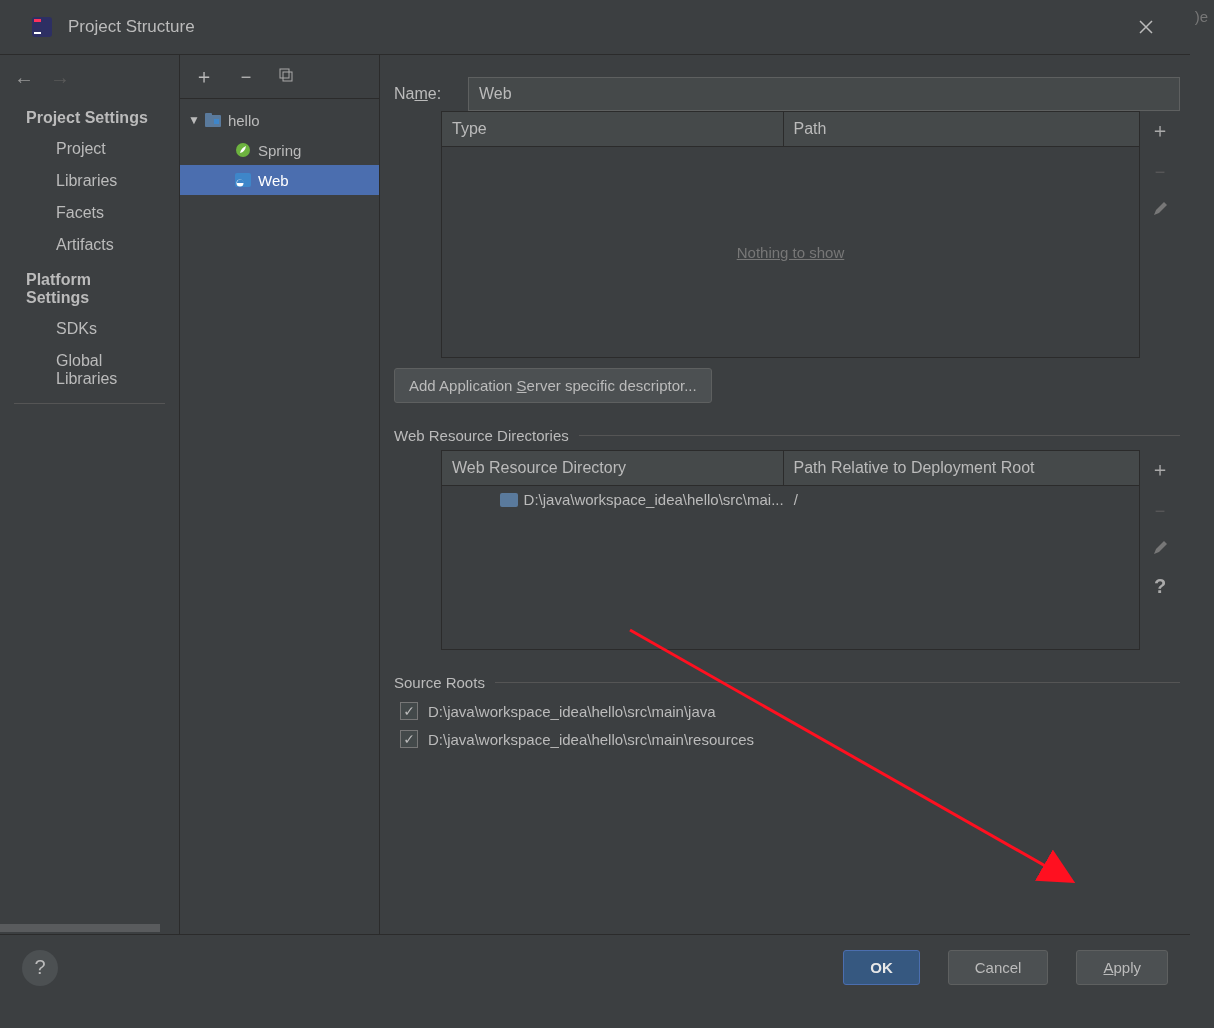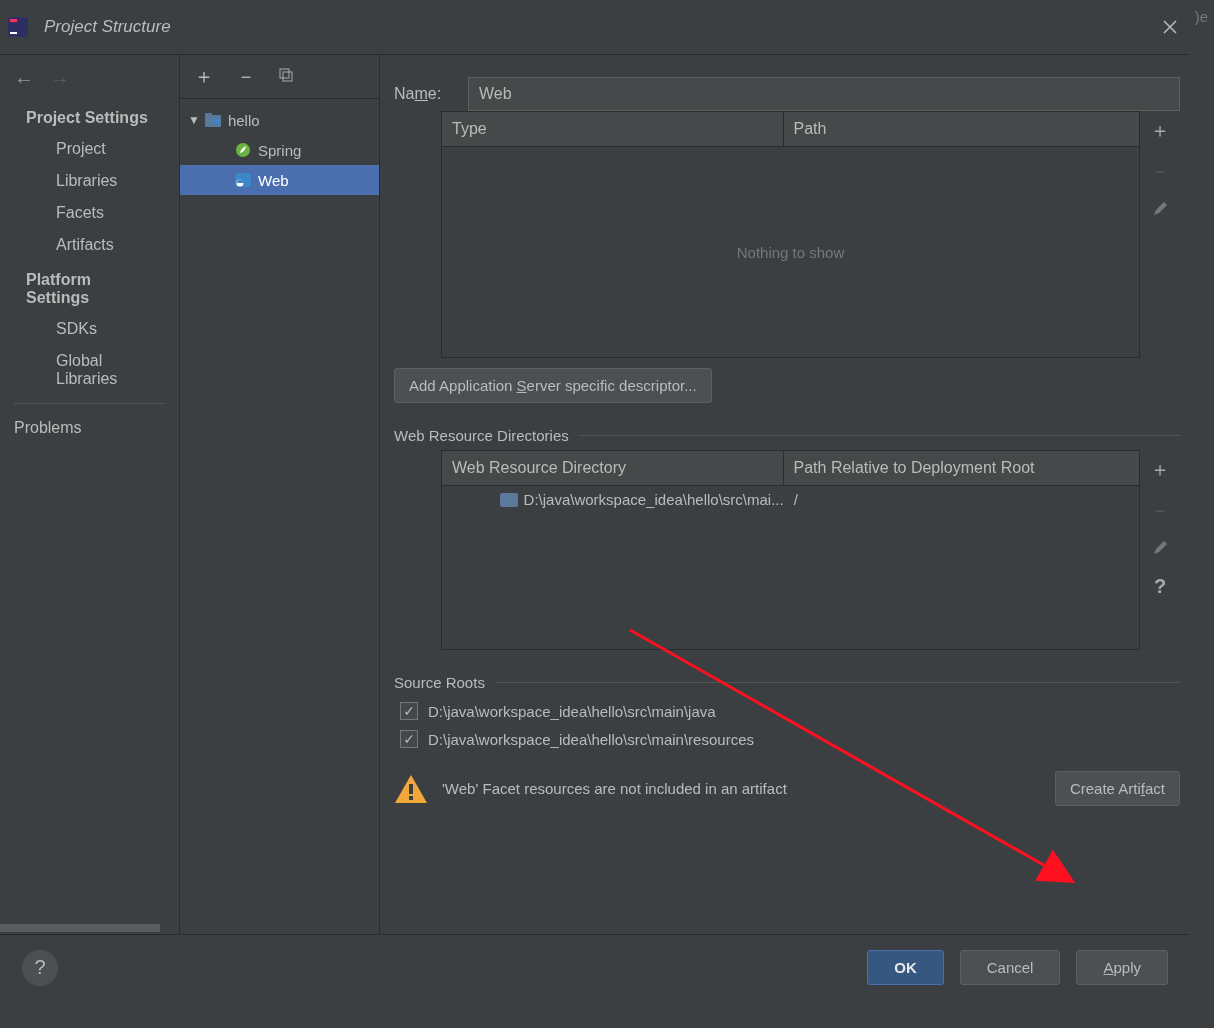--- a/index.html
+++ b/index.html
@@ -7,23 +7,22 @@
   width: 1214px; height: 1028px;
   background: #3c3f41;
   font-family: "Segoe UI", Arial, sans-serif;
   font-size: 15px;
   color: #bbbbbb;
   overflow: hidden;
   position: relative;
 }
 .window { width: 1190px; height: 1000px; display:flex; flex-direction:column; }
 .titlebar {
-  height: 54px; display:flex; align-items:center; padding: 0 6px;
+  height: 54px; display:flex; align-items:center; padding: 0 30px;
   background: #3c3f41;
-  font-style: italic;
 }
 .app-icon { width:24px; height:24px; margin-right:14px; display:flex; align-items:center; justify-content:center;}
 .title-text { font-size:17px; color:#bbbbbb; }
 .close-btn { margin-left:auto; width:28px; height:28px; display:flex; align-items:center; justify-content:center; cursor:pointer;}
 .body { flex:1; display:flex; border-top:1px solid #2b2b2b;}
 .sidebar-left {
   width: 180px; background:#3c3f41; border-right:1px solid #2b2b2b;
   display:flex; flex-direction:column;
 }
 .nav-arrows { height:44px; display:flex; align-items:center; padding-left:14px; gap:16px;}
@@ -51,39 +50,39 @@
 .name-label u{text-decoration:underline;}
 .name-input{flex:1;height:34px;background:#45494a;border:1px solid #5e6060;color:#bbbbbb;padding:0 10px;font-size:16px;}
 .section-title{color:#bbbbbb;font-size:15px;margin:24px 0 6px;display:flex;align-items:center;}
 .section-title .line{flex:1;height:1px;background:#555;margin-left:10px;}
 .table-wrap{display:flex;padding-left:47px;}
 .table{flex:1;border:1px solid #2b2b2b;background:#3c3f41;}
 .thead{display:flex;background:#45494a;border-bottom:1px solid #2b2b2b;}
 .th{padding:8px 10px;color:#bbbbbb;font-size:16px;}
 .th:first-child{width:49%;border-right:1px solid #2b2b2b;}
 .th:last-child{flex:1;}
-.tbody-empty{height:210px;display:flex;align-items:center;justify-content:center;color:#777;}
+.tbody-empty{height:210px;display:flex;align-items:center;justify-content:center;color:#777;text-decoration:underline;}
 .side-tools{width:40px;display:flex;flex-direction:column;align-items:center;gap:14px;padding-top:6px;}
 .side-tool{color:#aaa;cursor:pointer;font-size:20px;}
 .side-tool.disabled{color:#5a5a5a;}
 .btn{background:#4c5052;border:1px solid #5e6060;color:#bbbbbb;padding:8px 14px;font-size:15px;cursor:pointer;border-radius:3px;}
 .btn-primary{background:#365880;border-color:#4b6eaf;color:#e8e8e8;padding:8px 28px;font-weight:bold;}
 .data-row{display:flex;align-items:center;padding:5px 8px;}
 .data-cell{display:flex;align-items:center;overflow:hidden;white-space:nowrap;text-overflow:ellipsis;}
 .data-cell:first-child{width:49%;}
 .folder-icon{width:18px;height:14px;background:#5a7a9c;margin-right:6px;border-radius:2px;display:inline-block;}
 .web-row .data-cell:first-child{width:49%;justify-content:flex-end;}
 .checkbox{width:18px;height:18px;border:1px solid #777;background:#43494a;margin-right:10px;display:inline-flex;align-items:center;justify-content:center;cursor:pointer;}
 .check{color:#bbbbbb;font-size:14px;}
 .source-row{display:flex;align-items:center;padding:5px 0 5px 6px;color:#bbbbbb;}
 .warning-row{display:flex;align-items:center;margin-top:18px;gap:14px;}
 .warn-icon{width:34px;height:30px;}
 .footer{height:66px;border-top:1px solid #2b2b2b;display:flex;align-items:center;padding:0 22px;}
 .help-circle{width:36px;height:36px;border-radius:50%;background:#4c5052;display:flex;align-items:center;justify-content:center;color:#bbbbbb;font-size:20px;cursor:pointer;}
-.footer-buttons{margin-left:auto;display:flex;gap:16px;}
+.footer-buttons{margin-left:auto;display:flex;gap:28px;}
 .footer-buttons .btn{padding:8px 26px;}
 .arrow-annot{position:absolute;left:620px;top:620px;pointer-events:none;}
 .edge-text{position:absolute;right:6px;top:8px;color:#777;font-size:15px;}
 </style>
 </head>
 <body>
 
 <div class="edge-text">)e</div>
 
 <div class="window">
@@ -112,21 +111,20 @@
       </div>
       <div class="section-header">Project Settings</div>
       <div class="nav-item">Project</div>
       <div class="nav-item">Libraries</div>
       <div class="nav-item">Facets</div>
       <div class="nav-item">Artifacts</div>
       <div class="section-header">Platform Settings</div>
       <div class="nav-item">SDKs</div>
       <div class="nav-item">Global Libraries</div>
       <div class="nav-sep"></div>
-      <div class="nav-item" style="padding-left:14px">Problems</div>
       <div class="scrollbar-bottom"></div>
     </div>
 
     <div class="middle-panel">
       <div class="mid-toolbar">
         <span class="mid-tool">＋</span>
         <span class="mid-tool">－</span>
         <span class="mid-tool">
           <svg width="16" height="16" viewBox="0 0 16 16">
               <rect x="2" y="2" width="9" height="9" fill="none" stroke="#aaa"></rect>
@@ -238,31 +236,20 @@
           </span>
         <span>D:\java\workspace_idea\hello\src\main\java</span>
       </div>
       <div class="source-row">
         <span class="checkbox">
             <span class="check">✓</span>
           </span>
         <span>D:\java\workspace_idea\hello\src\main\resources</span>
       </div>
 
-      <div class="warning-row">
-        <span class="warn-icon">
-          <svg width="34" height="30" viewBox="0 0 34 30">
-              <path d="M17 1 L33 29 L1 29 Z" fill="#f2a73b"></path>
-              <rect x="15" y="10" width="4" height="10" fill="#3c3f41"></rect>
-              <rect x="15" y="22" width="4" height="4" fill="#3c3f41"></rect>
-            </svg>
-        </span>
-        <span style="flex:1">'Web' Facet resources are not included in an artifact</span>
-        <button class="btn"><span>Create Arti</span><u>f</u><span>act</span></button>
-      </div>
     </div>
   </div>
 
   <div class="footer">
     <span class="help-circle">?</span>
     <div class="footer-buttons">
       <button class="btn btn-primary">OK</button>
       <button class="btn">Cancel</button>
       <button class="btn"><u>A</u><span>pply</span></button>
     </div>

